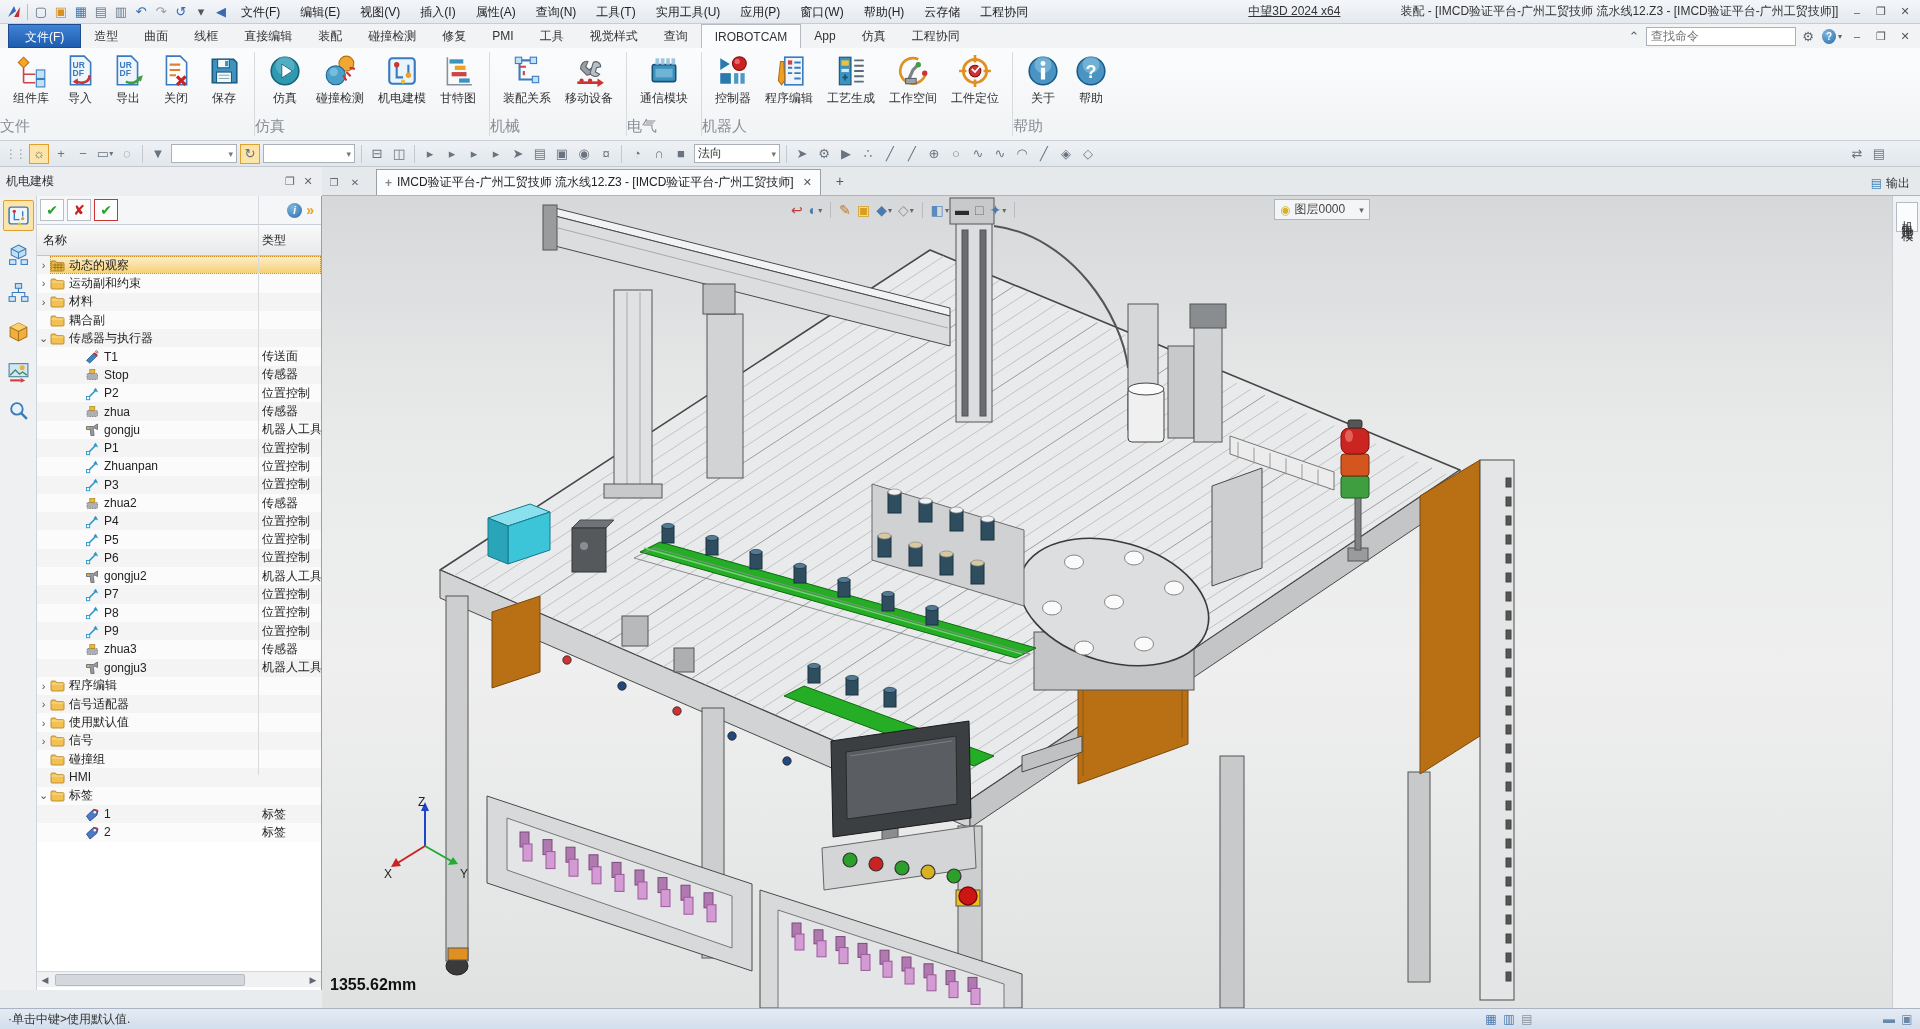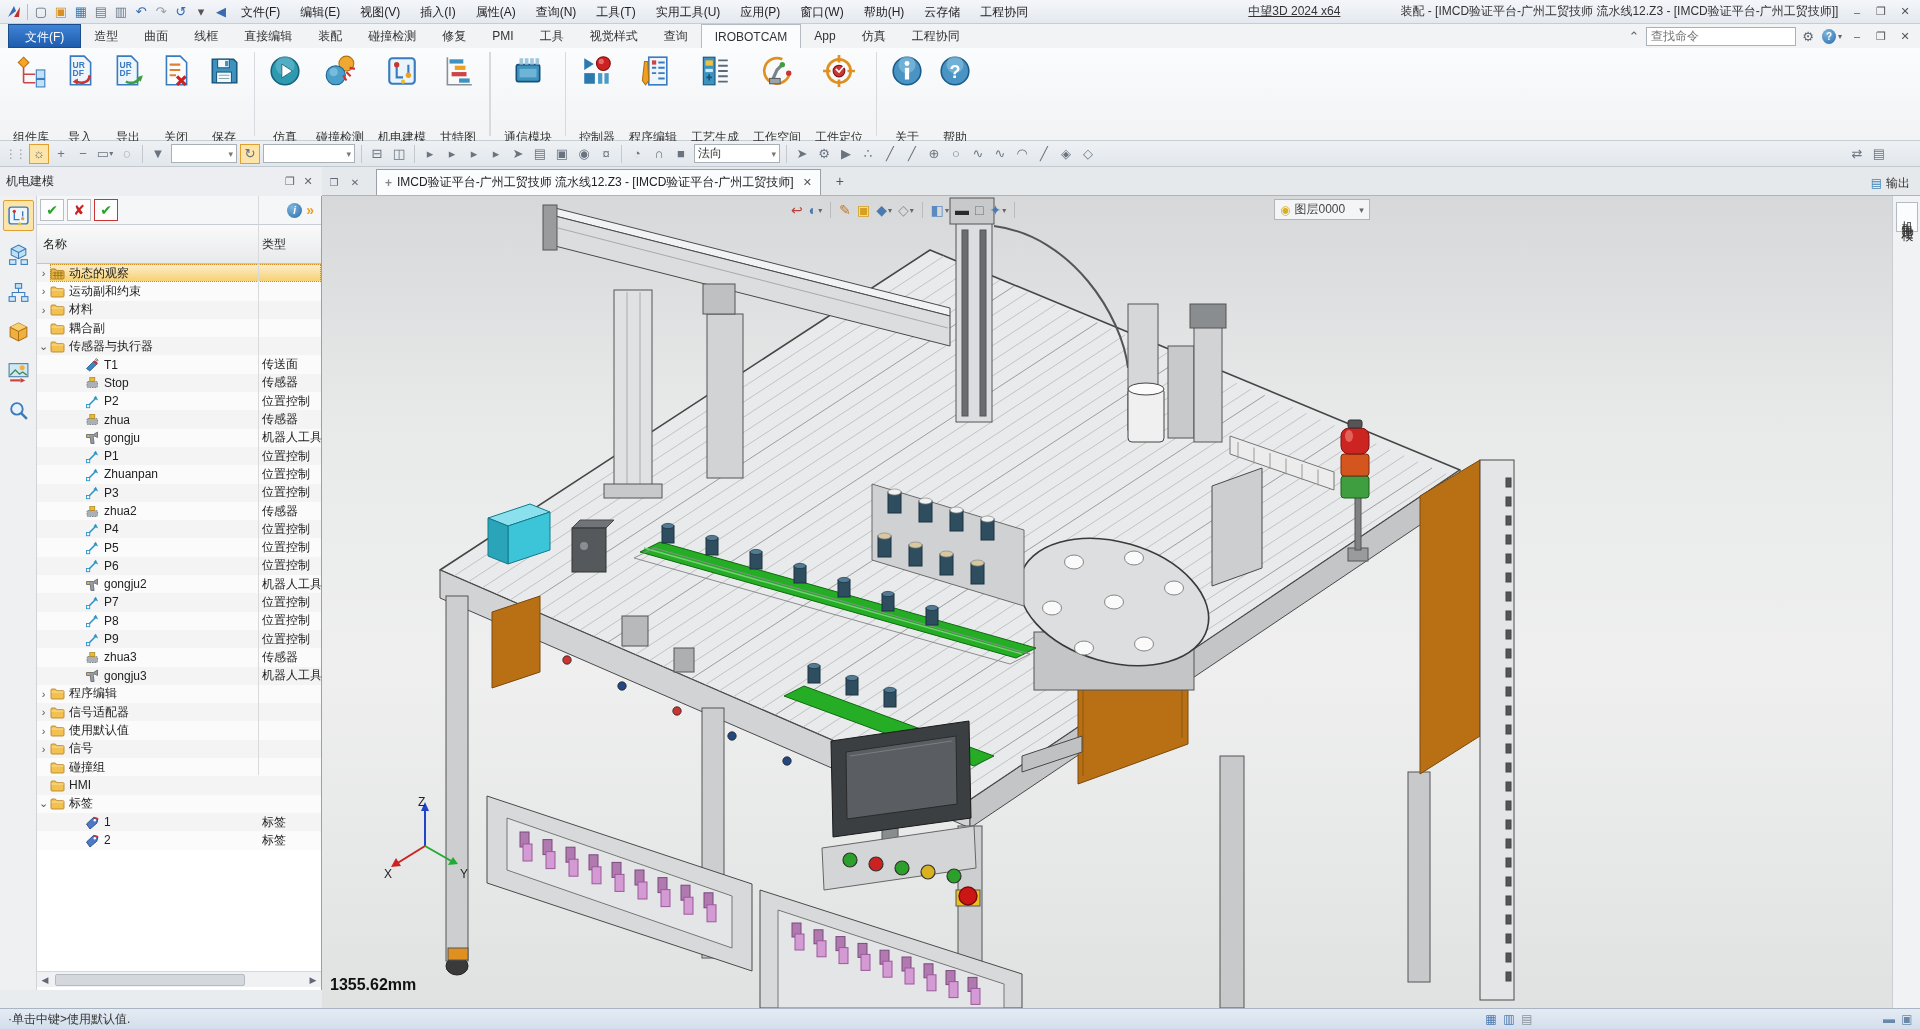--- a/index.html
+++ b/index.html
@@ -36,24 +36,24 @@
   .tr-icon { width:20px; height:20px; display:inline-flex; align-items:center; justify-content:center;
     color:#5a646e; font-size:13px; margin:0 2px; }
   .help-circle { width:15px; height:15px; border-radius:50%; background:radial-gradient(circle at 35% 30%,#7db7e0,#2a6aa8);
     color:#fff; font-size:10px; font-weight:bold; display:flex; align-items:center; justify-content:center; }
 
   
   #ribbon { position:absolute; left:0; top:48px; width:1920px; height:93px;
     background:linear-gradient(#fbfcfd,#f1f3f5); border-bottom:1px solid #c9ced4; display:flex; }
   .rgroup { display:flex; flex-direction:column; }
   .rgroup-buttons { display:flex; flex:1; align-items:flex-start; padding:3px 6px 0 6px; }
-  .rgroup-label { text-align:right; color:#8a8f96; font-size:11px; height:24px; line-height:20px; }
+  .rgroup-label { text-align:left; color:#8a8f96; font-size:15px; height:24px; line-height:20px; }
   .rgroup-sep { width:1px; background:#d7dade; margin:4px 0; }
   .rbtn { display:flex; flex-direction:column; align-items:center; padding:2px 5px; margin:0 1px;
-    border:1px solid transparent; border-radius:2px; cursor:default;gap:39px; }
+    border:1px solid transparent; border-radius:2px; cursor:default; }
   .rbtn svg { width:34px; height:34px; }
   .rbtn .rbl { margin-top:2px; color:#333; white-space:nowrap; }
 
   
   #datoolbar { position:absolute; left:0; top:141px; width:1920px; height:26px;
     background:linear-gradient(#eef1f4,#e2e7ec); border-bottom:1px solid #c3c9d0;
     display:flex; align-items:center; padding:0 2px; }
   .da-grip { color:#9aa2ab; font-size:12px; letter-spacing:-2px; margin:0 3px; }
   .da-icon { width:20px; height:20px; display:inline-flex; align-items:center; justify-content:center;
     color:#6a7480; font-size:13px; margin:0 1px; border:1px solid transparent; }
@@ -97,21 +97,21 @@
   #panel { position:absolute; left:37px; top:196px; width:285px; height:794px;
     background:#fff; border-right:1px solid #9aa0a6; }
   #panel-toolbar { height:28px; display:flex; align-items:center; padding:2px 3px;
     background:#f5f6f8; }
   .ptb-btn { width:24px; height:22px; border:1px solid #b8bec6; background:#fdfdfe; margin-right:3px;
     display:inline-flex; align-items:center; justify-content:center; font-size:14px; font-weight:bold; }
   .ptb-btn.cbx { border-color:#cc3333; }
   #ptb-right { margin-left:auto; display:flex; align-items:center; }
   .info-circle { width:15px; height:15px; border-radius:50%; background:radial-gradient(circle at 35% 30%,#7db7e0,#2a6aa8);
     color:#fff; font-size:10px; font-style:italic; font-weight:bold; text-align:center; line-height:15px; }
-  #panel-header { height:40px; background:linear-gradient(#fafafa,#e8e9eb); border-top:1px solid #c9ced4;
+  #panel-header { height:32px; background:linear-gradient(#fafafa,#e8e9eb); border-top:1px solid #c9ced4;
     border-bottom:1px solid #c0c5cb; display:flex; align-items:center; position:relative; }
   #panel-header .col-name { padding-left:6px; width:221px; }
   #panel-header .col-type { padding-left:4px; }
   #col-divider { position:absolute; left:221px; top:0; width:1px; height:579px; background:#d8dbde; z-index:3; }
   #tree { position:relative; }
   .trow { height:18.3px; display:flex; align-items:center; position:relative; font-size:12px; }
   .trow:nth-child(odd) { background:#f4f4f4; }
   .trow:nth-child(even) { background:#fbfbfb; }
   .trow .texp { width:13px; text-align:center; color:#555; font-size:11px; flex:none; }
   .trow.lvl2 .tindent { width:48px; flex:none; }
@@ -505,20 +505,37 @@
           <div class="rbtn">
             <svg width="34" height="34">
               <use href="#icon-gantt"></use>
             </svg>
             <div class="rbl">甘特图</div>
           </div>
         </div>
         <div class="rgroup-label">仿真</div>
       </div>
       <div class="rgroup-sep"></div>
+      <div class="rgroup">
+        <div class="rgroup-buttons">
+          <div class="rbtn">
+            <svg width="34" height="34">
+              <use href="#icon-asmrel"></use>
+            </svg>
+            <div class="rbl">装配关系</div>
+          </div>
+          <div class="rbtn">
+            <svg width="34" height="34">
+              <use href="#icon-mobile"></use>
+            </svg>
+            <div class="rbl">移动设备</div>
+          </div>
+        </div>
+        <div class="rgroup-label">机械</div>
+      </div>
       <div class="rgroup-sep"></div>
       <div class="rgroup">
         <div class="rgroup-buttons">
           <div class="rbtn">
             <svg width="34" height="34">
               <use href="#icon-comm"></use>
             </svg>
             <div class="rbl">通信模块</div>
           </div>
         </div>

